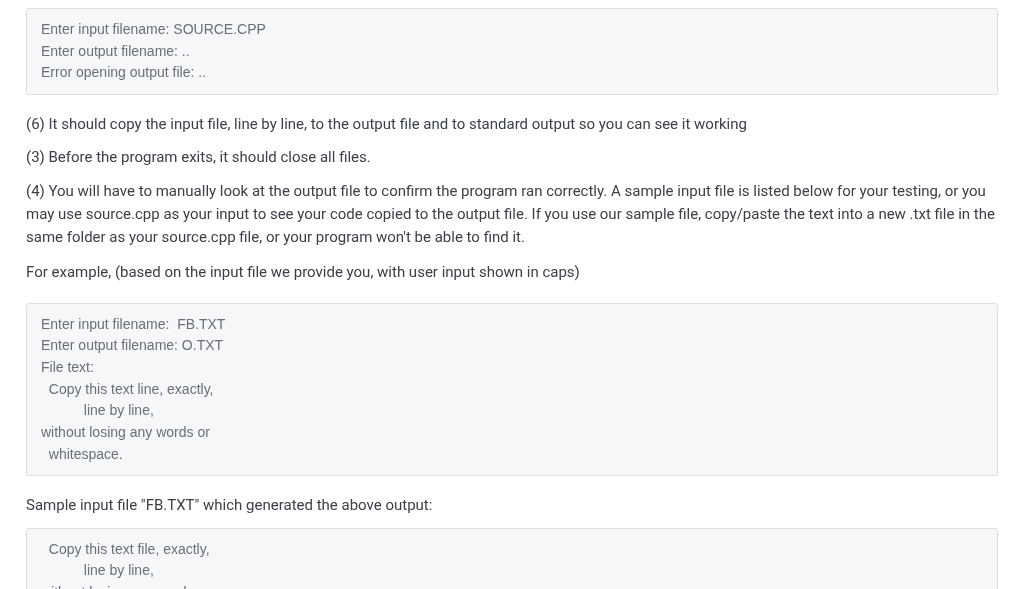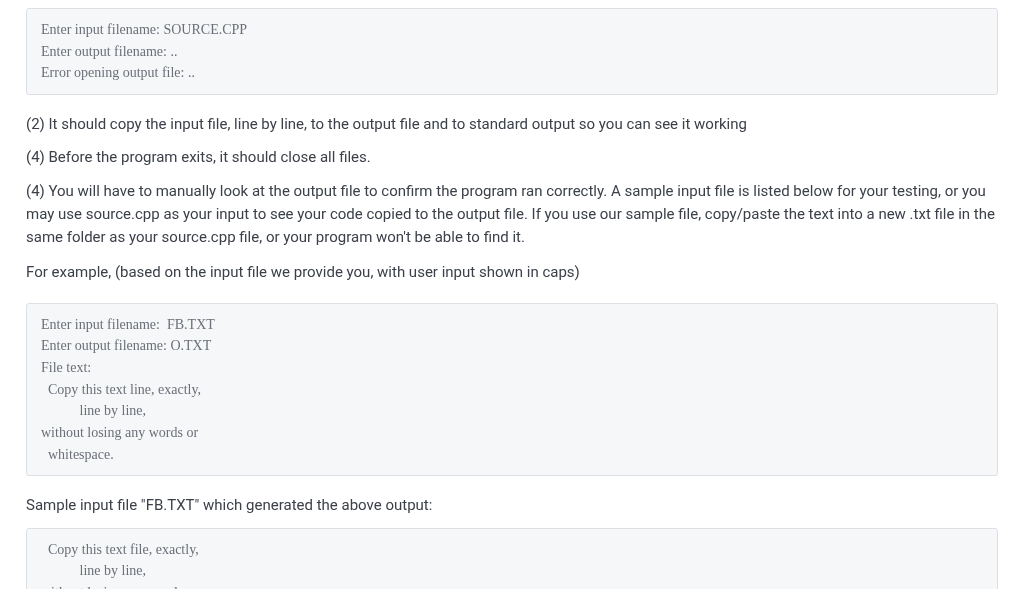--- a/index.html
+++ b/index.html
@@ -14,21 +14,21 @@
       color: #3b4049;
       background: #ffffff;
       padding: 8px 26px 18px 26px;
       width: 1024px;
     }
     .code-block {
       background: #f6f7f8;
       border: 1px solid #dcdfe4;
       border-radius: 3px;
       padding: 10px 14px;
-      font-family: Liberation Serif, serif;
+      font-family: Liberation Sans, sans-serif;
       font-size: 14px;
       line-height: 1.55;
       color: #6a6f78;
       white-space: pre;
       margin-bottom: 18px;
     }
     p.para {
       margin-bottom: 10px;
       color: #3b4049;
     }
@@ -39,23 +39,23 @@
       margin-top: 18px;
     }
   </style>
 </head>
 <body>
 
 <div class="code-block">Enter input filename: SOURCE.CPP
 Enter output filename: ..
 Error opening output file: ..</div>
 
-<p class="para">(2) It should copy the input file, line by line, to the output file and to standard output so you can see it working</p>
+<p class="para">(6) It should copy the input file, line by line, to the output file and to standard output so you can see it working</p>
 
-<p class="para">(4) Before the program exits, it should close all files.</p>
+<p class="para">(3) Before the program exits, it should close all files.</p>
 
 <p class="para para-tight">(4) You will have to manually look at the output file to confirm the program ran correctly. A sample input file is listed below for your testing, or you may use source.cpp as your input to see your code copied to the output file. If you use our sample file, copy/paste the text into a new .txt file in the same folder as your source.cpp file, or your program won't be able to find it.</p>
 <p class="para section-gap" style="margin-top:0; margin-bottom:18px;">For example, (based on the input file we provide you, with user input shown in caps)</p>
 
 <div class="code-block">Enter input filename:  FB.TXT
 Enter output filename: O.TXT
 File text:
   Copy this text line, exactly,
            line by line,
 without losing any words or

